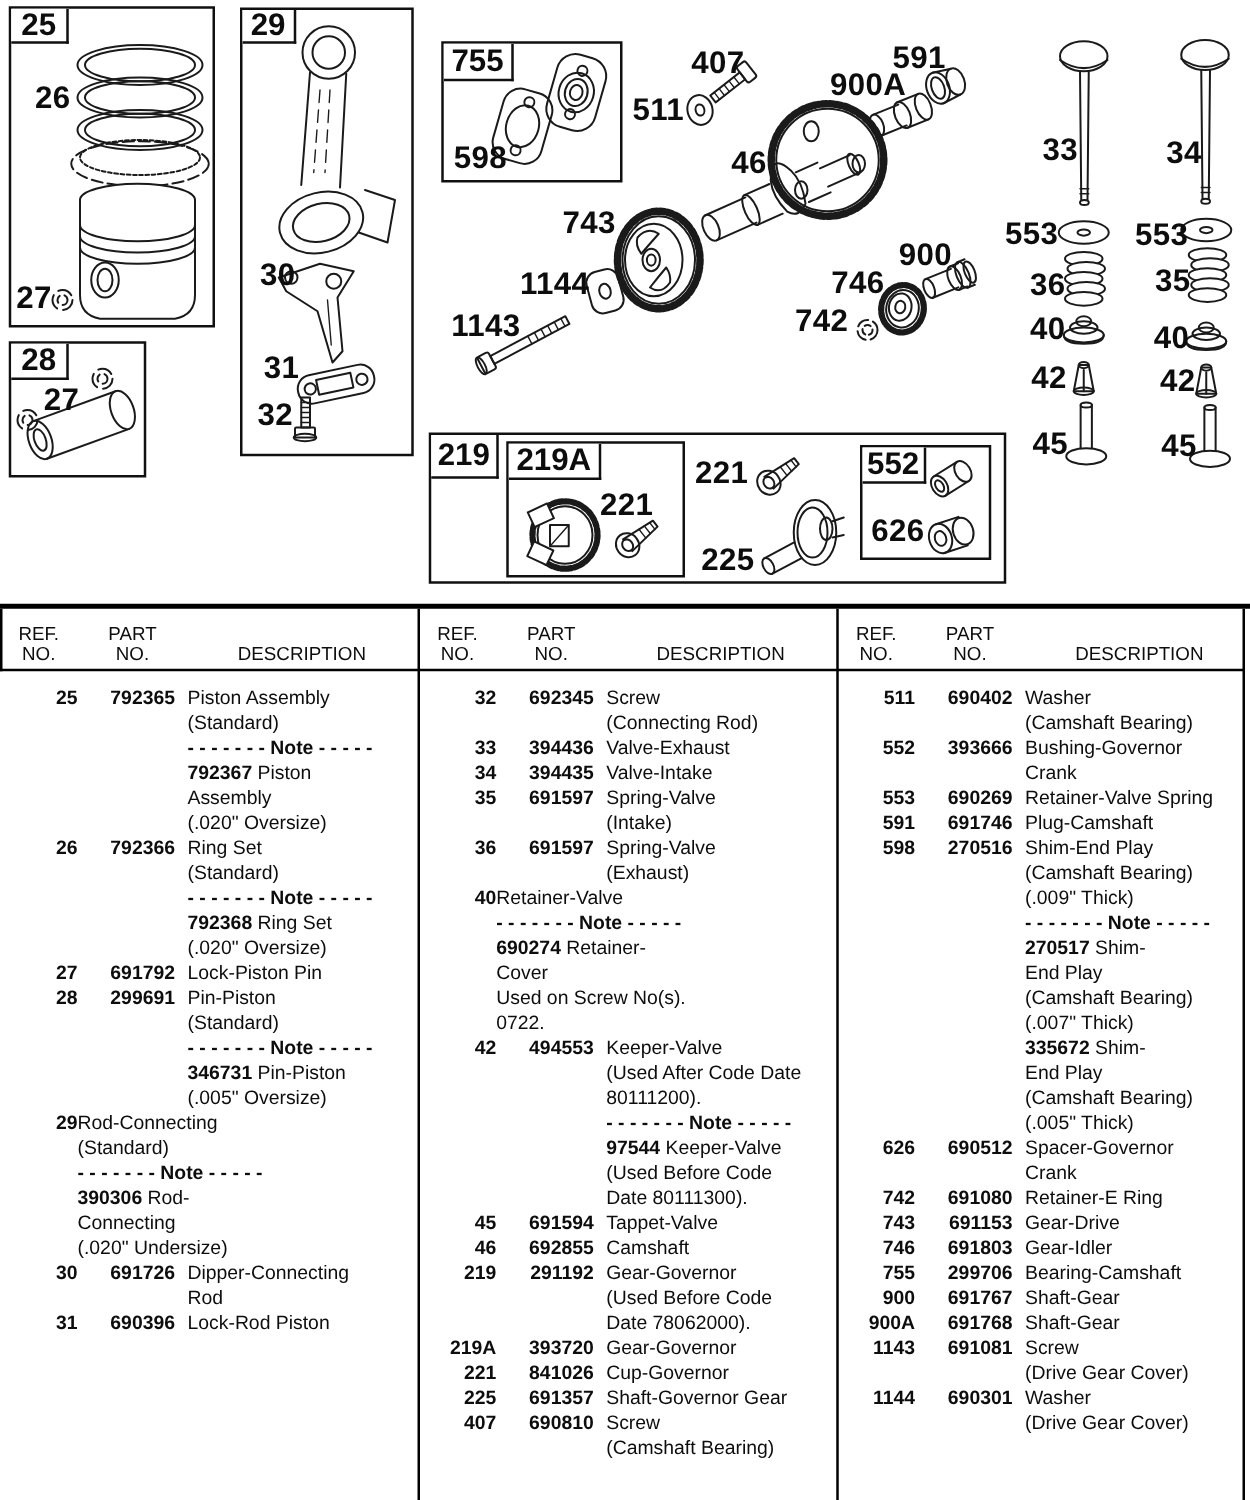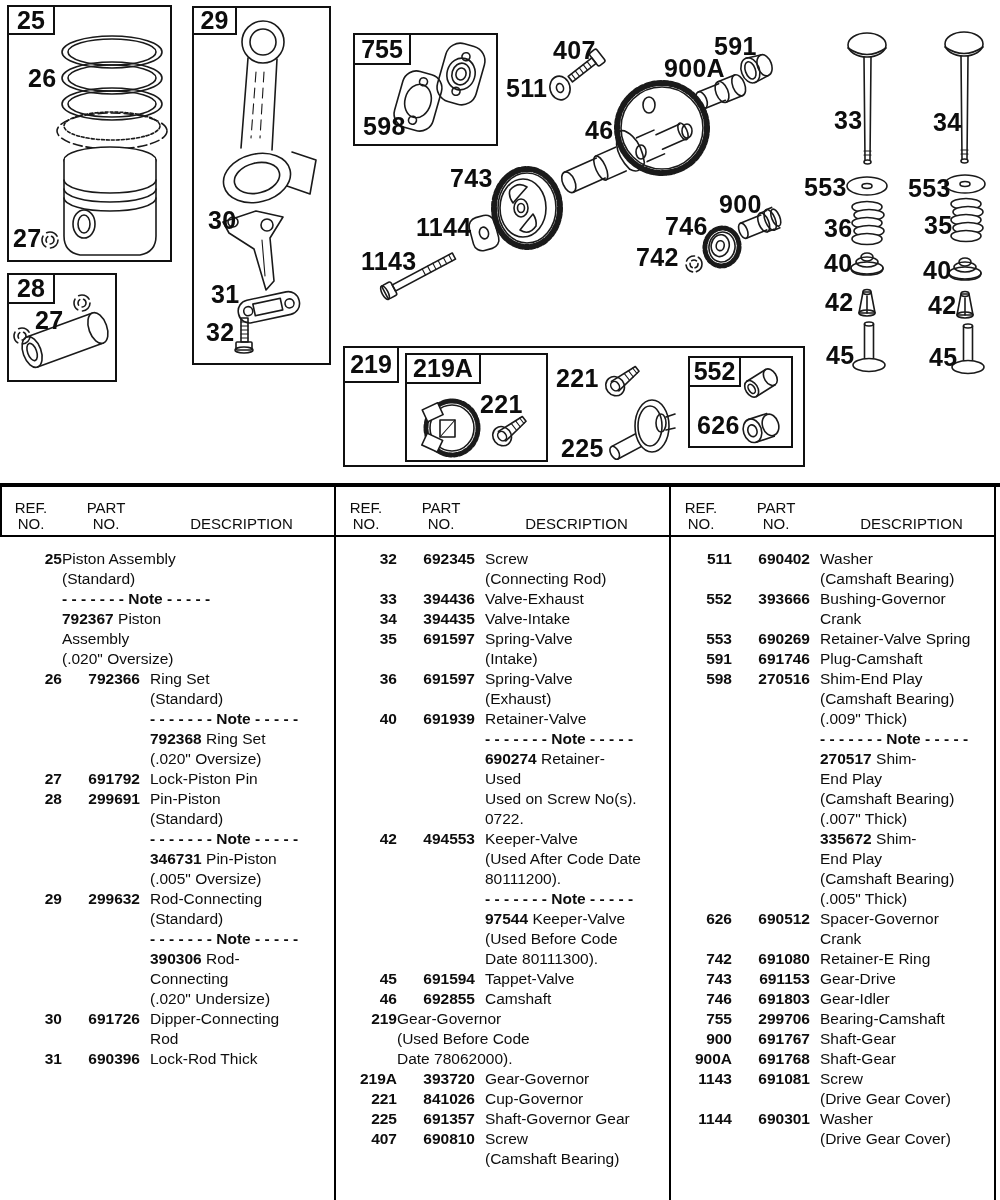--- a/index.html
+++ b/index.html
@@ -447,20 +447,21 @@
         <div>PART</div>
           <div>NO.</div>
       </div>
       <div>DESCRIPTION</div>
     </div>
 
     <div class="tcol" style="left:0;">
 
         <div class="trow">
           <div class="ref">25</div>
+          <div class="part">792365</div>
           <div class="desc">
 
               <div class="line"><span class="b"></span><span>Piston Assembly</span></div>
 
               <div class="line"><span class="b"></span><span>(Standard)</span></div>
 
               <div class="line"><span class="b">- - - - - - -  Note  - - - - -</span><span></span></div>
 
               <div class="line"><span class="b">792367</span><span> Piston</span></div>
 
@@ -512,21 +513,20 @@
 
               <div class="line"><span class="b">346731</span><span> Pin-Piston</span></div>
 
               <div class="line"><span class="b"></span><span>(.005" Oversize)</span></div>
 
           </div>
         </div>
 
         <div class="trow">
           <div class="ref">29</div>
-          <div class="part">299632</div>
           <div class="desc">
 
               <div class="line"><span class="b"></span><span>Rod-Connecting</span></div>
 
               <div class="line"><span class="b"></span><span>(Standard)</span></div>
 
               <div class="line"><span class="b">- - - - - - -  Note  - - - - -</span><span></span></div>
 
               <div class="line"><span class="b">390306</span><span> Rod-</span></div>
 
@@ -547,21 +547,21 @@
               <div class="line"><span class="b"></span><span>Rod</span></div>
 
           </div>
         </div>
 
         <div class="trow">
           <div class="ref">31</div>
           <div class="part">690396</div>
           <div class="desc">
 
-              <div class="line"><span class="b"></span><span>Lock-Rod Thick</span></div>
+              <div class="line"><span class="b"></span><span>Lock-Rod Piston</span></div>
 
           </div>
         </div>
 
     </div>
 
     <div class="tcol" style="left:335px;">
 
         <div class="trow">
           <div class="ref">32</div>
@@ -614,30 +614,29 @@
 
               <div class="line"><span class="b"></span><span>Spring-Valve</span></div>
 
               <div class="line"><span class="b"></span><span>(Exhaust)</span></div>
 
           </div>
         </div>
 
         <div class="trow">
           <div class="ref">40</div>
-          <div class="part">691939</div>
           <div class="desc">
 
               <div class="line"><span class="b"></span><span>Retainer-Valve</span></div>
 
               <div class="line"><span class="b">- - - - - - -  Note  - - - - -</span><span></span></div>
 
               <div class="line"><span class="b">690274</span><span> Retainer-</span></div>
 
-              <div class="line"><span class="b"></span><span>Used</span></div>
+              <div class="line"><span class="b"></span><span>Cover</span></div>
 
               <div class="line"><span class="b"></span><span>Used on Screw No(s).</span></div>
 
               <div class="line"><span class="b"></span><span>0722.</span></div>
 
           </div>
         </div>
 
         <div class="trow">
           <div class="ref">42</div>
@@ -676,20 +675,21 @@
           <div class="part">692855</div>
           <div class="desc">
 
               <div class="line"><span class="b"></span><span>Camshaft</span></div>
 
           </div>
         </div>
 
         <div class="trow">
           <div class="ref">219</div>
+          <div class="part">291192</div>
           <div class="desc">
 
               <div class="line"><span class="b"></span><span>Gear-Governor</span></div>
 
               <div class="line"><span class="b"></span><span>(Used Before Code</span></div>
 
               <div class="line"><span class="b"></span><span>Date 78062000).</span></div>
 
           </div>
         </div>

